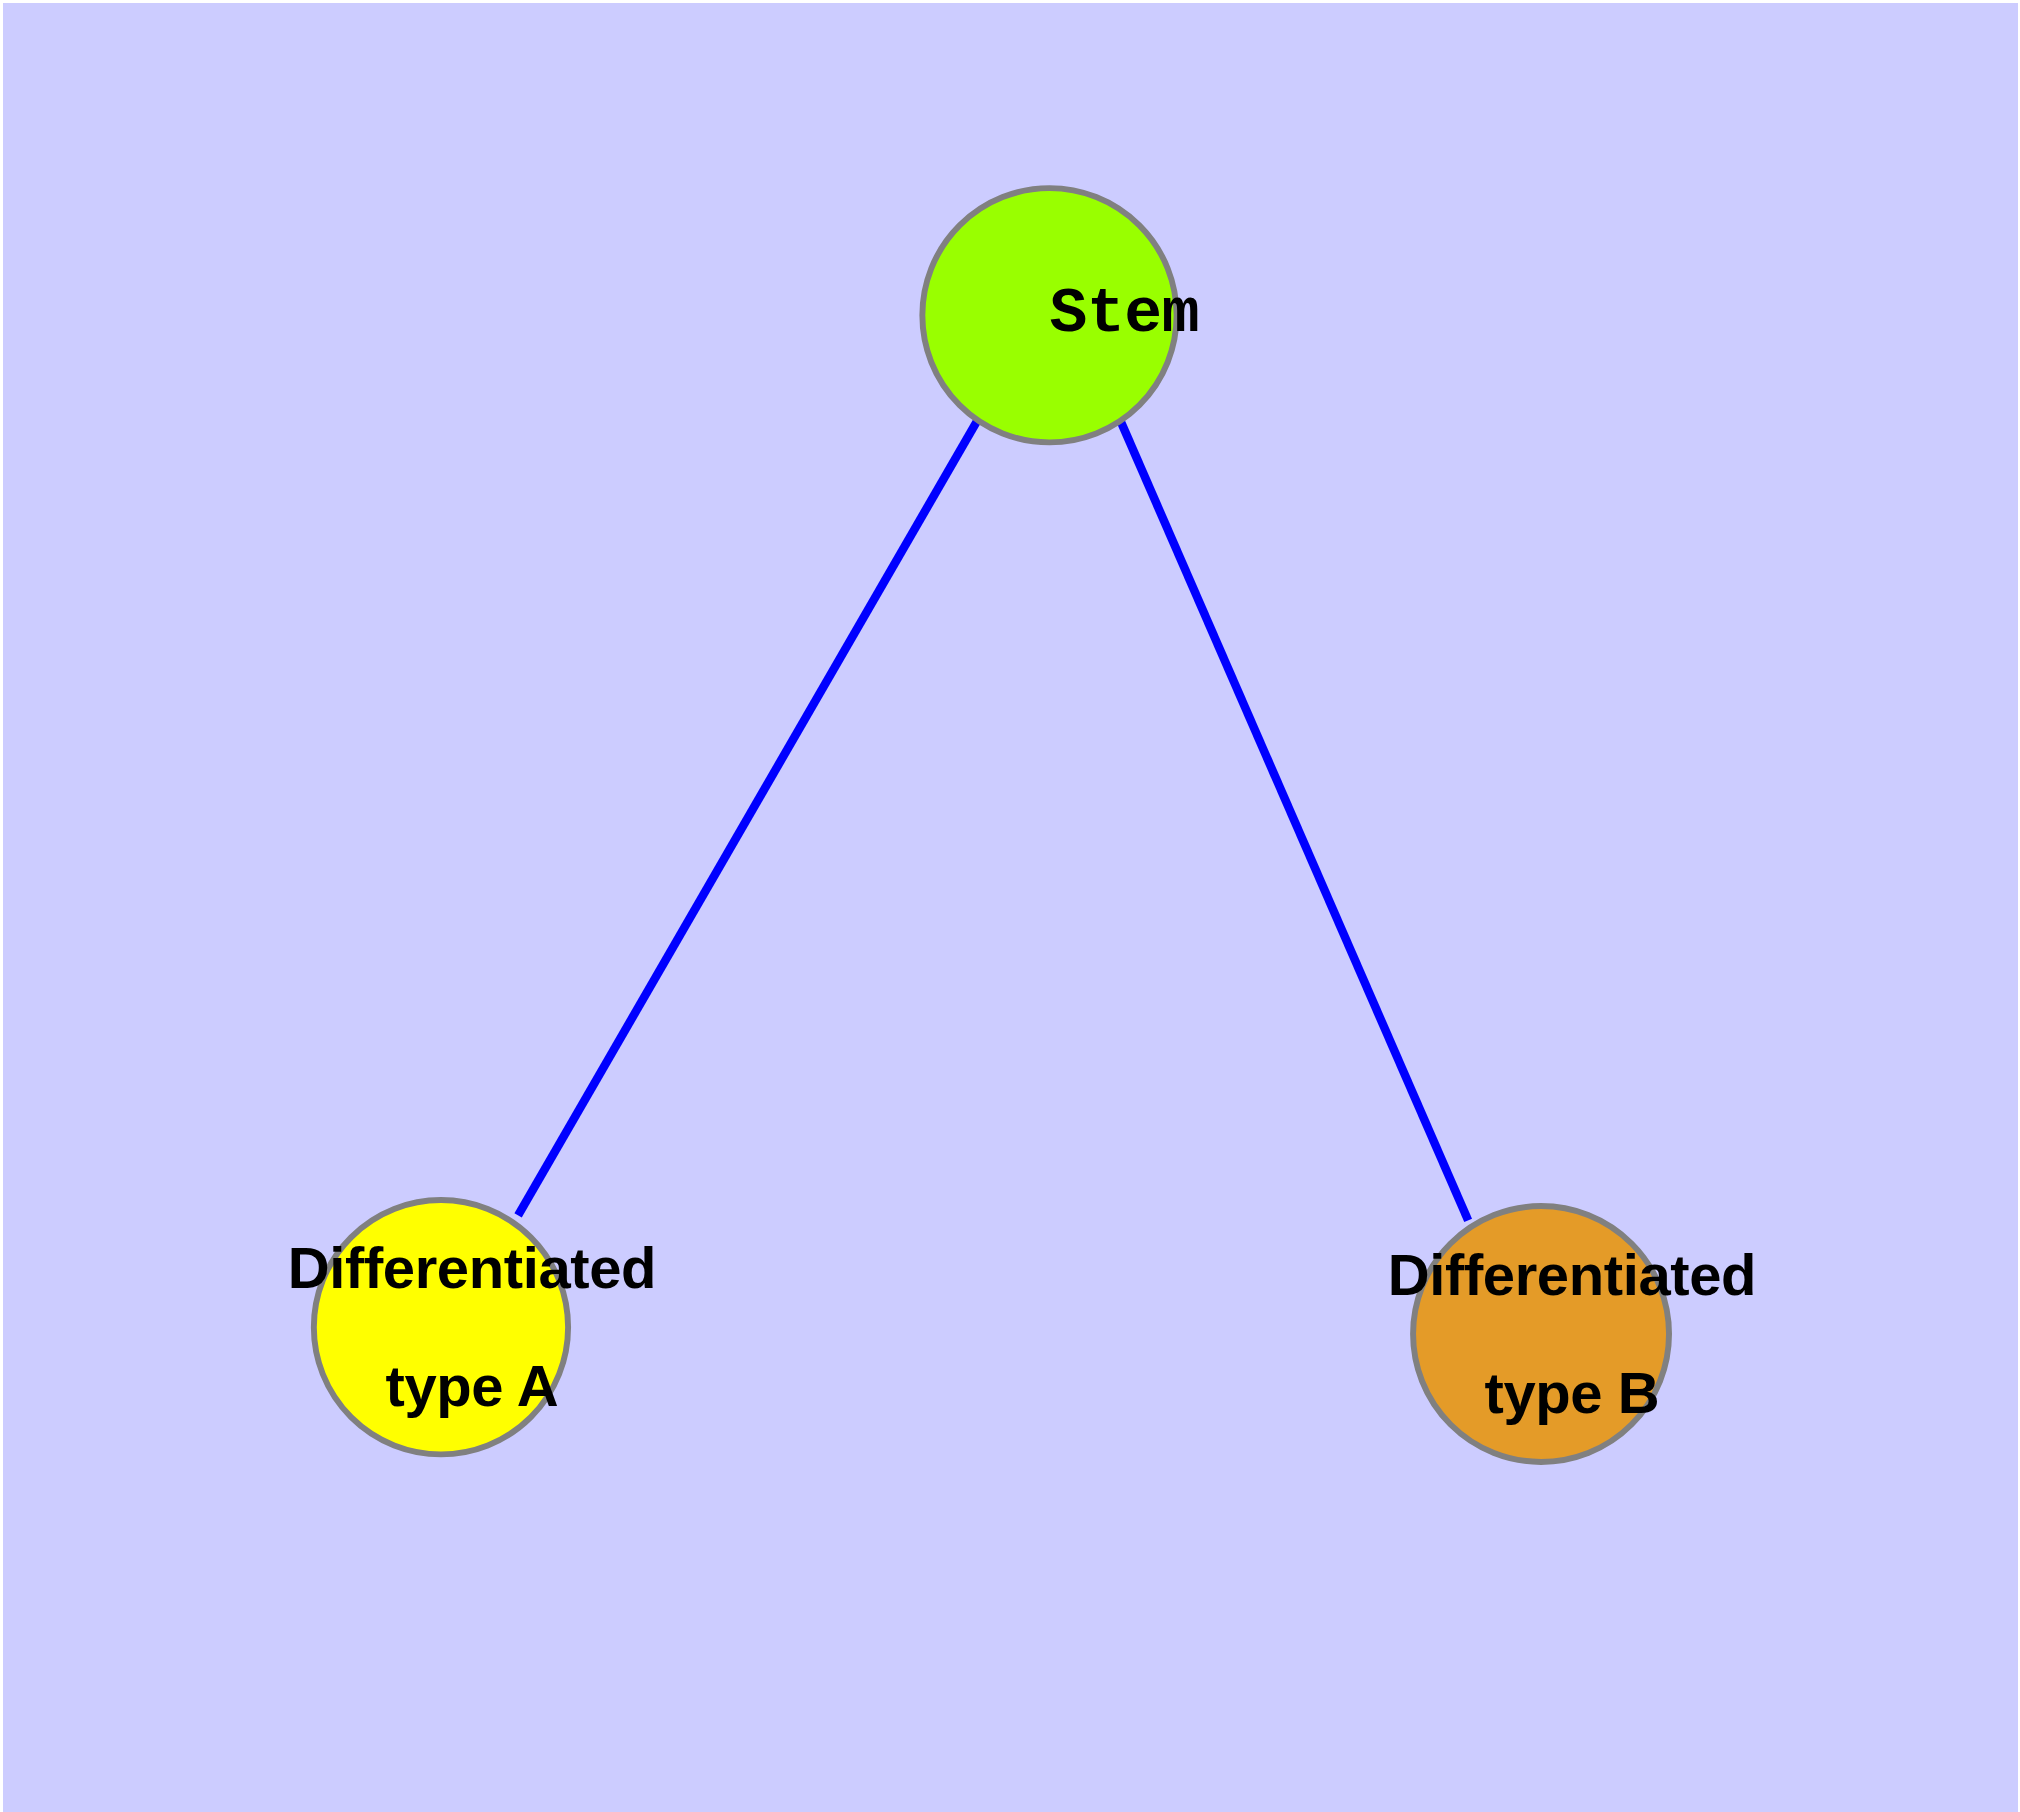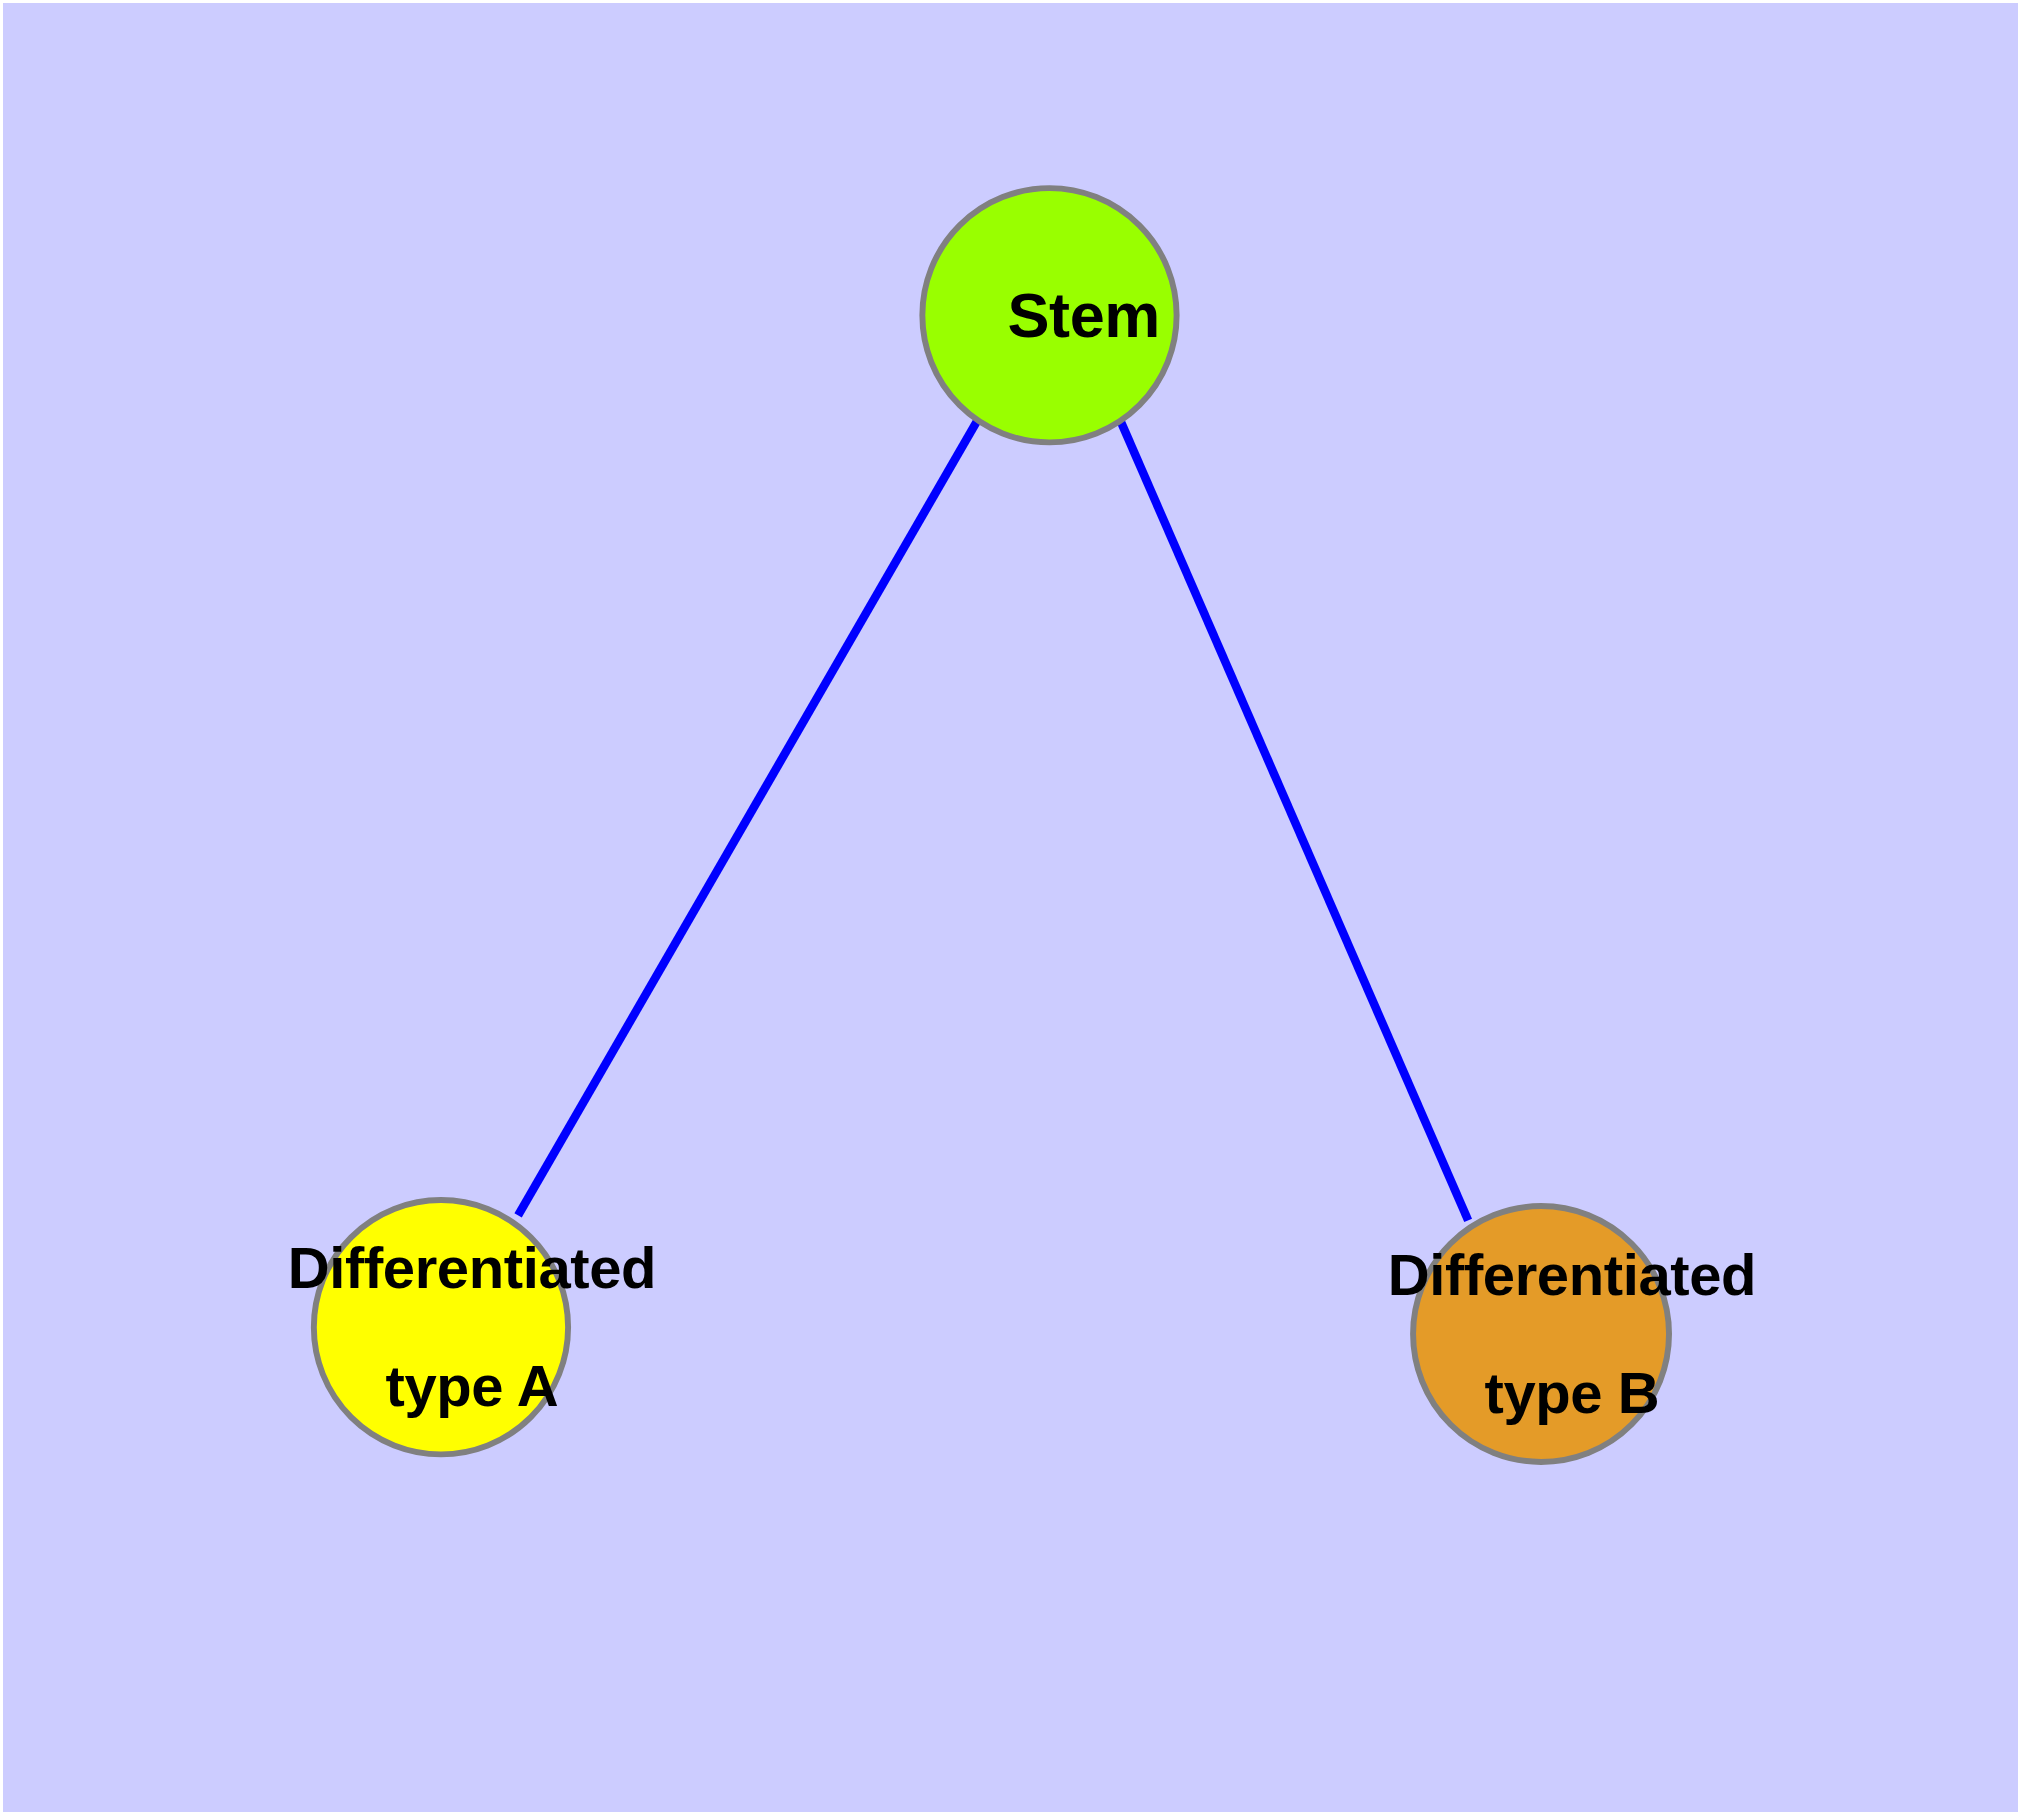--- a/index.html
+++ b/index.html
@@ -38,20 +38,21 @@
     color: #000000;
     font-weight: bold;
     line-height: 1.02;
     white-space: pre;
     letter-spacing: -0.4px;
     pointer-events: none;
     -webkit-font-smoothing: antialiased;
   }
   .label-stem {
     font-size: 63px;
+    font-family: Liberation Mono, monospace;
   }
   .label-diff {
     font-size: 58px;
   }
 </style>
 </head>
 <body>
 
 <div id="canvas">
 

